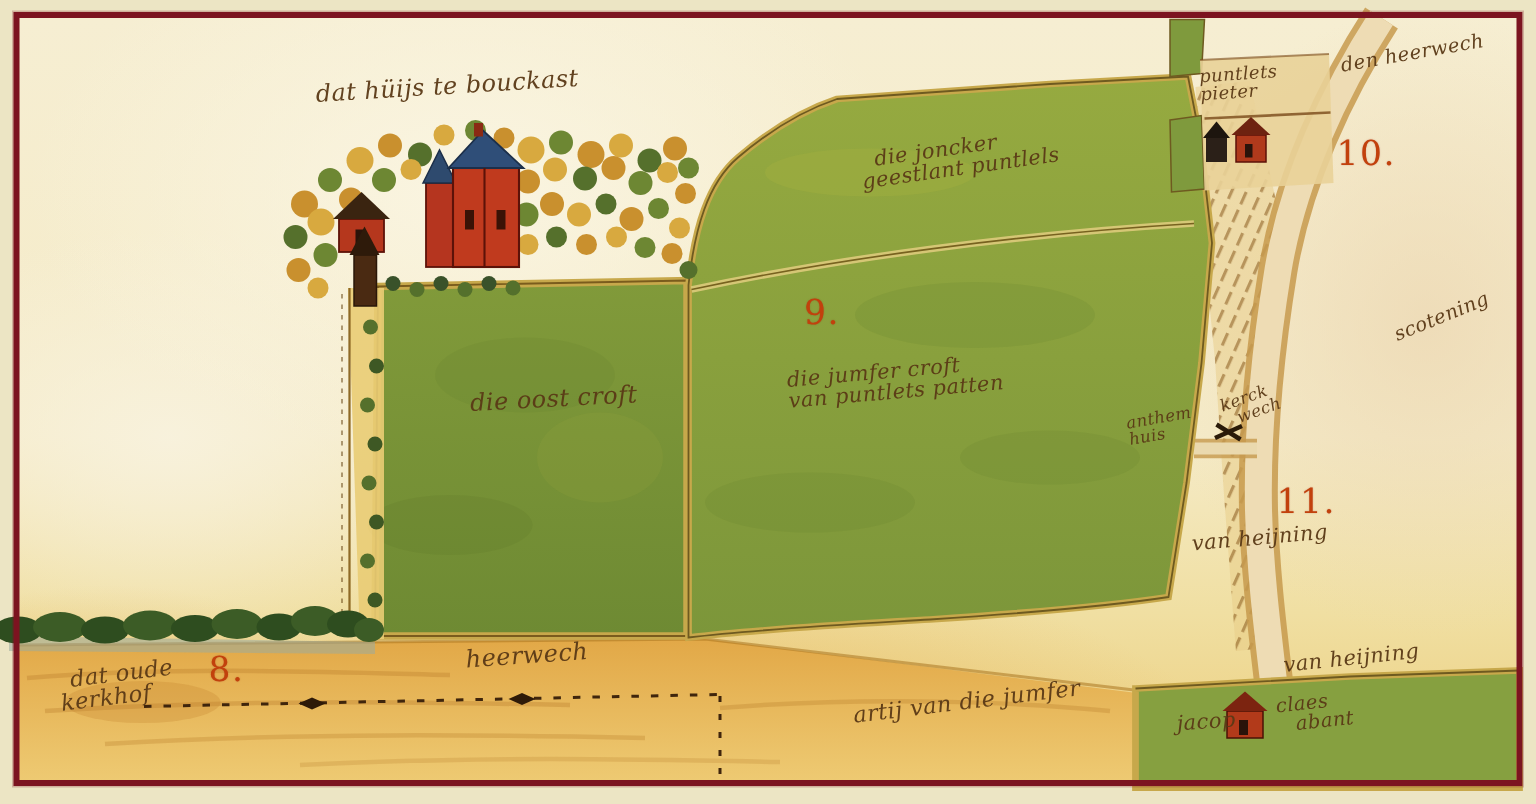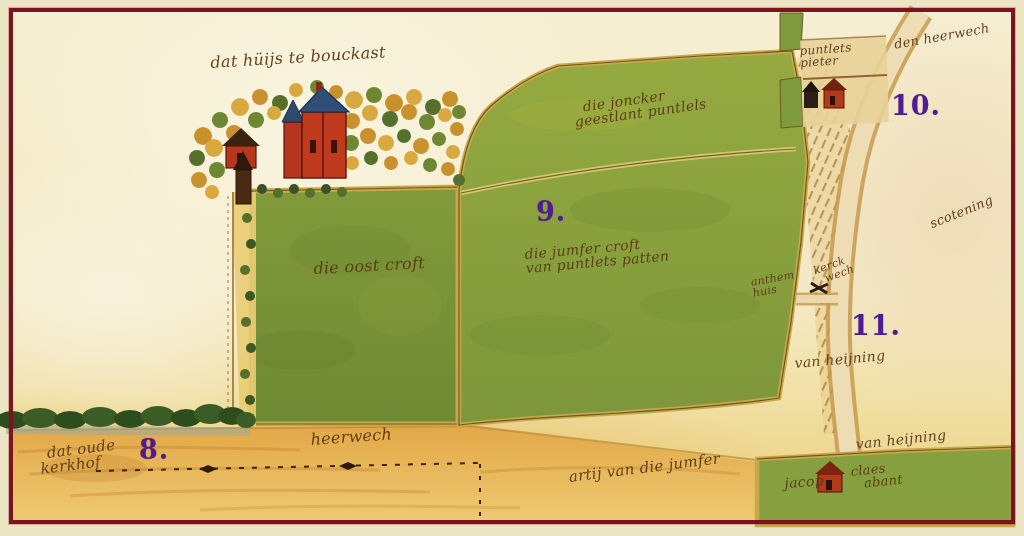--- a/index.html
+++ b/index.html
@@ -14,21 +14,21 @@
       radial-gradient(ellipse 260px 160px at 6% 98%, rgba(219,150,42,.5) 0%, rgba(219,150,42,0) 75%),
       radial-gradient(ellipse 120px 60px at 38% 44%, rgba(214,186,128,.28) 0%, rgba(214,186,128,0) 70%),
       radial-gradient(ellipse 90px 50px at 30% 58%, rgba(214,186,128,.22) 0%, rgba(214,186,128,0) 70%),
       linear-gradient(180deg,#f6eed2 0%,#f5ebc8 55%,#f0dfa2 78%,#ecce7d 100%);}
   .paint{position:absolute;left:0;top:0;z-index:2;}
   .frame{position:absolute;left:9px;right:9px;top:8px;bottom:12px;border:4px solid #7c1420;
          z-index:6;pointer-events:none;box-shadow:0 0 0 1px rgba(124,20,32,.25);}
   .lbl{position:absolute;z-index:4;font-style:italic;color:#5a3916;letter-spacing:.3px;
        white-space:nowrap;transform-origin:left top;opacity:.95;line-height:1.02;}
   .lbl .l2{display:block;}
-  .marker{position:absolute;z-index:5;font-weight:bold;color:#4c1d95;font-size:27px;
+  .marker{position:absolute;z-index:5;font-weight:normal;color:#c2410c;font-size:23px;
           letter-spacing:1px;transform-origin:left top;text-shadow:0 0 1px rgba(141,17,17,.35);}
 </style>
 </head>
 <body>
 
 <div class="stage">
   <div class="parchment"></div>
 
   <svg class="paint" width="1024" height="536" viewBox="0 0 1024 536">
     <defs>
@@ -281,16 +281,16 @@
   <div class="lbl" style="left:784px;top:476px;font-size:14px;transform:rotate(-4deg);">jacop</div>
 
   <div class="lbl" style="left:850px;top:465px;font-size:13px;transform:rotate(-6deg);">
     <span>claes</span>
     <span class="l2" style="margin-left:12px;">abant</span>
   </div>
 
   <div class="marker" style="left:139px;top:434px;">8.</div>
   <div class="marker" style="left:536px;top:196px;">9.</div>
   <div class="marker" style="left:891px;top:90px;">10.</div>
-  <div class="marker" style="left:851px;top:310px;text-align:right;">11.</div>
+  <div class="marker" style="left:851px;top:322px;text-align:right;">11.</div>
 
   <div class="frame"></div>
 </div>
 
 </body></html>

